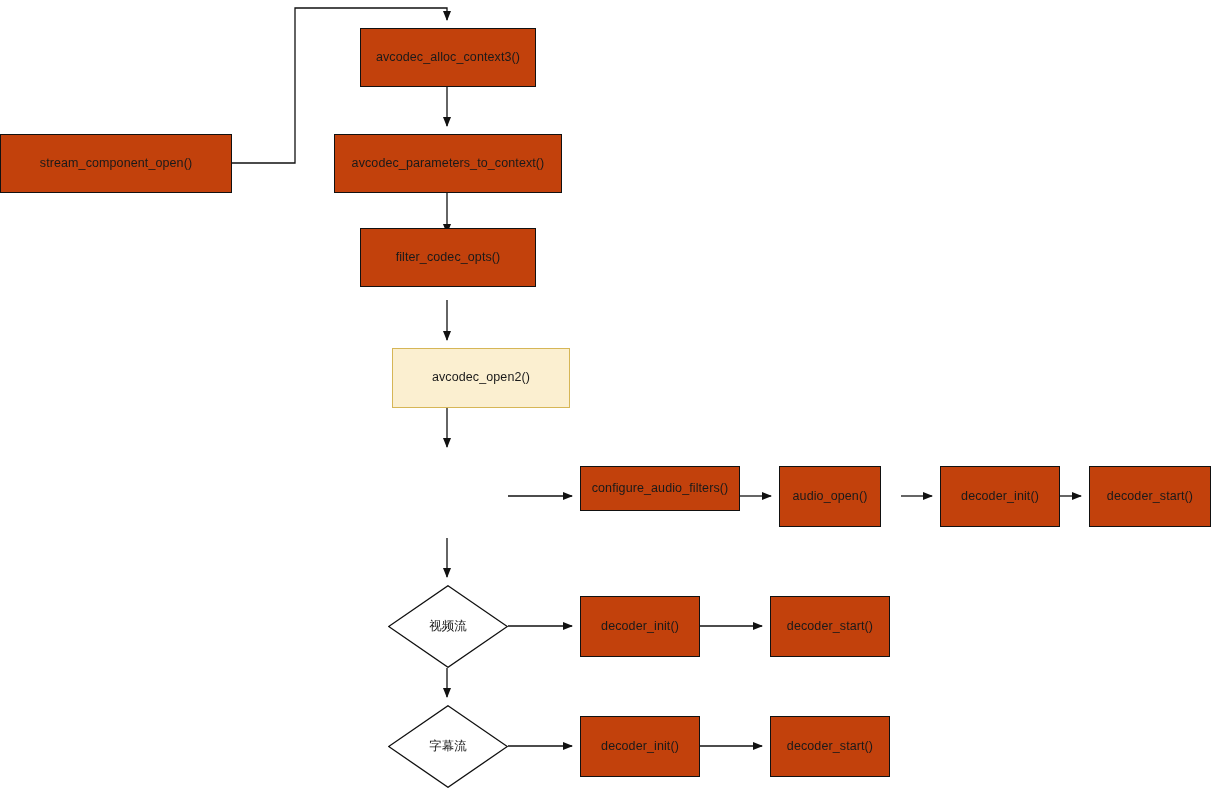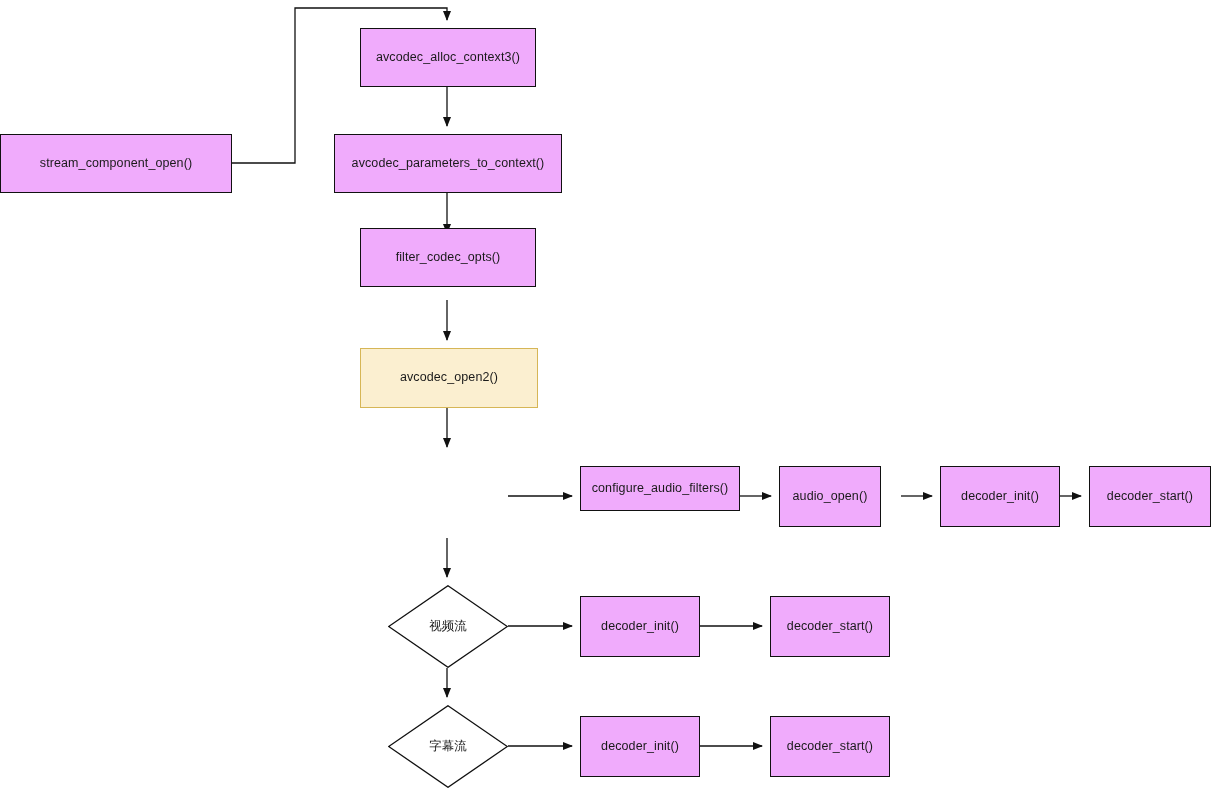--- a/index.html
+++ b/index.html
@@ -29,27 +29,28 @@
     position: absolute;
     box-sizing: border-box;
     display: flex;
     align-items: center;
     justify-content: center;
     text-align: center;
     font-size: 12.5px;
     color: #1a1a1a;
     line-height: 1.25;
     letter-spacing: 0.1px;
-    background: #f0abfc;
+    background: #c2410c;
     border: 1px solid #111111;
     white-space: nowrap;
   }
   .node.highlight {
     background: #fbefd0;
     border: 1px solid #d6b656;
+    margin-left: 32px;
   }
   .decision {
     position: absolute;
     box-sizing: border-box;
   }
   .decision .dia-shape {
     position: absolute;
     left: 0;
     top: 0;
     width: 100%;

